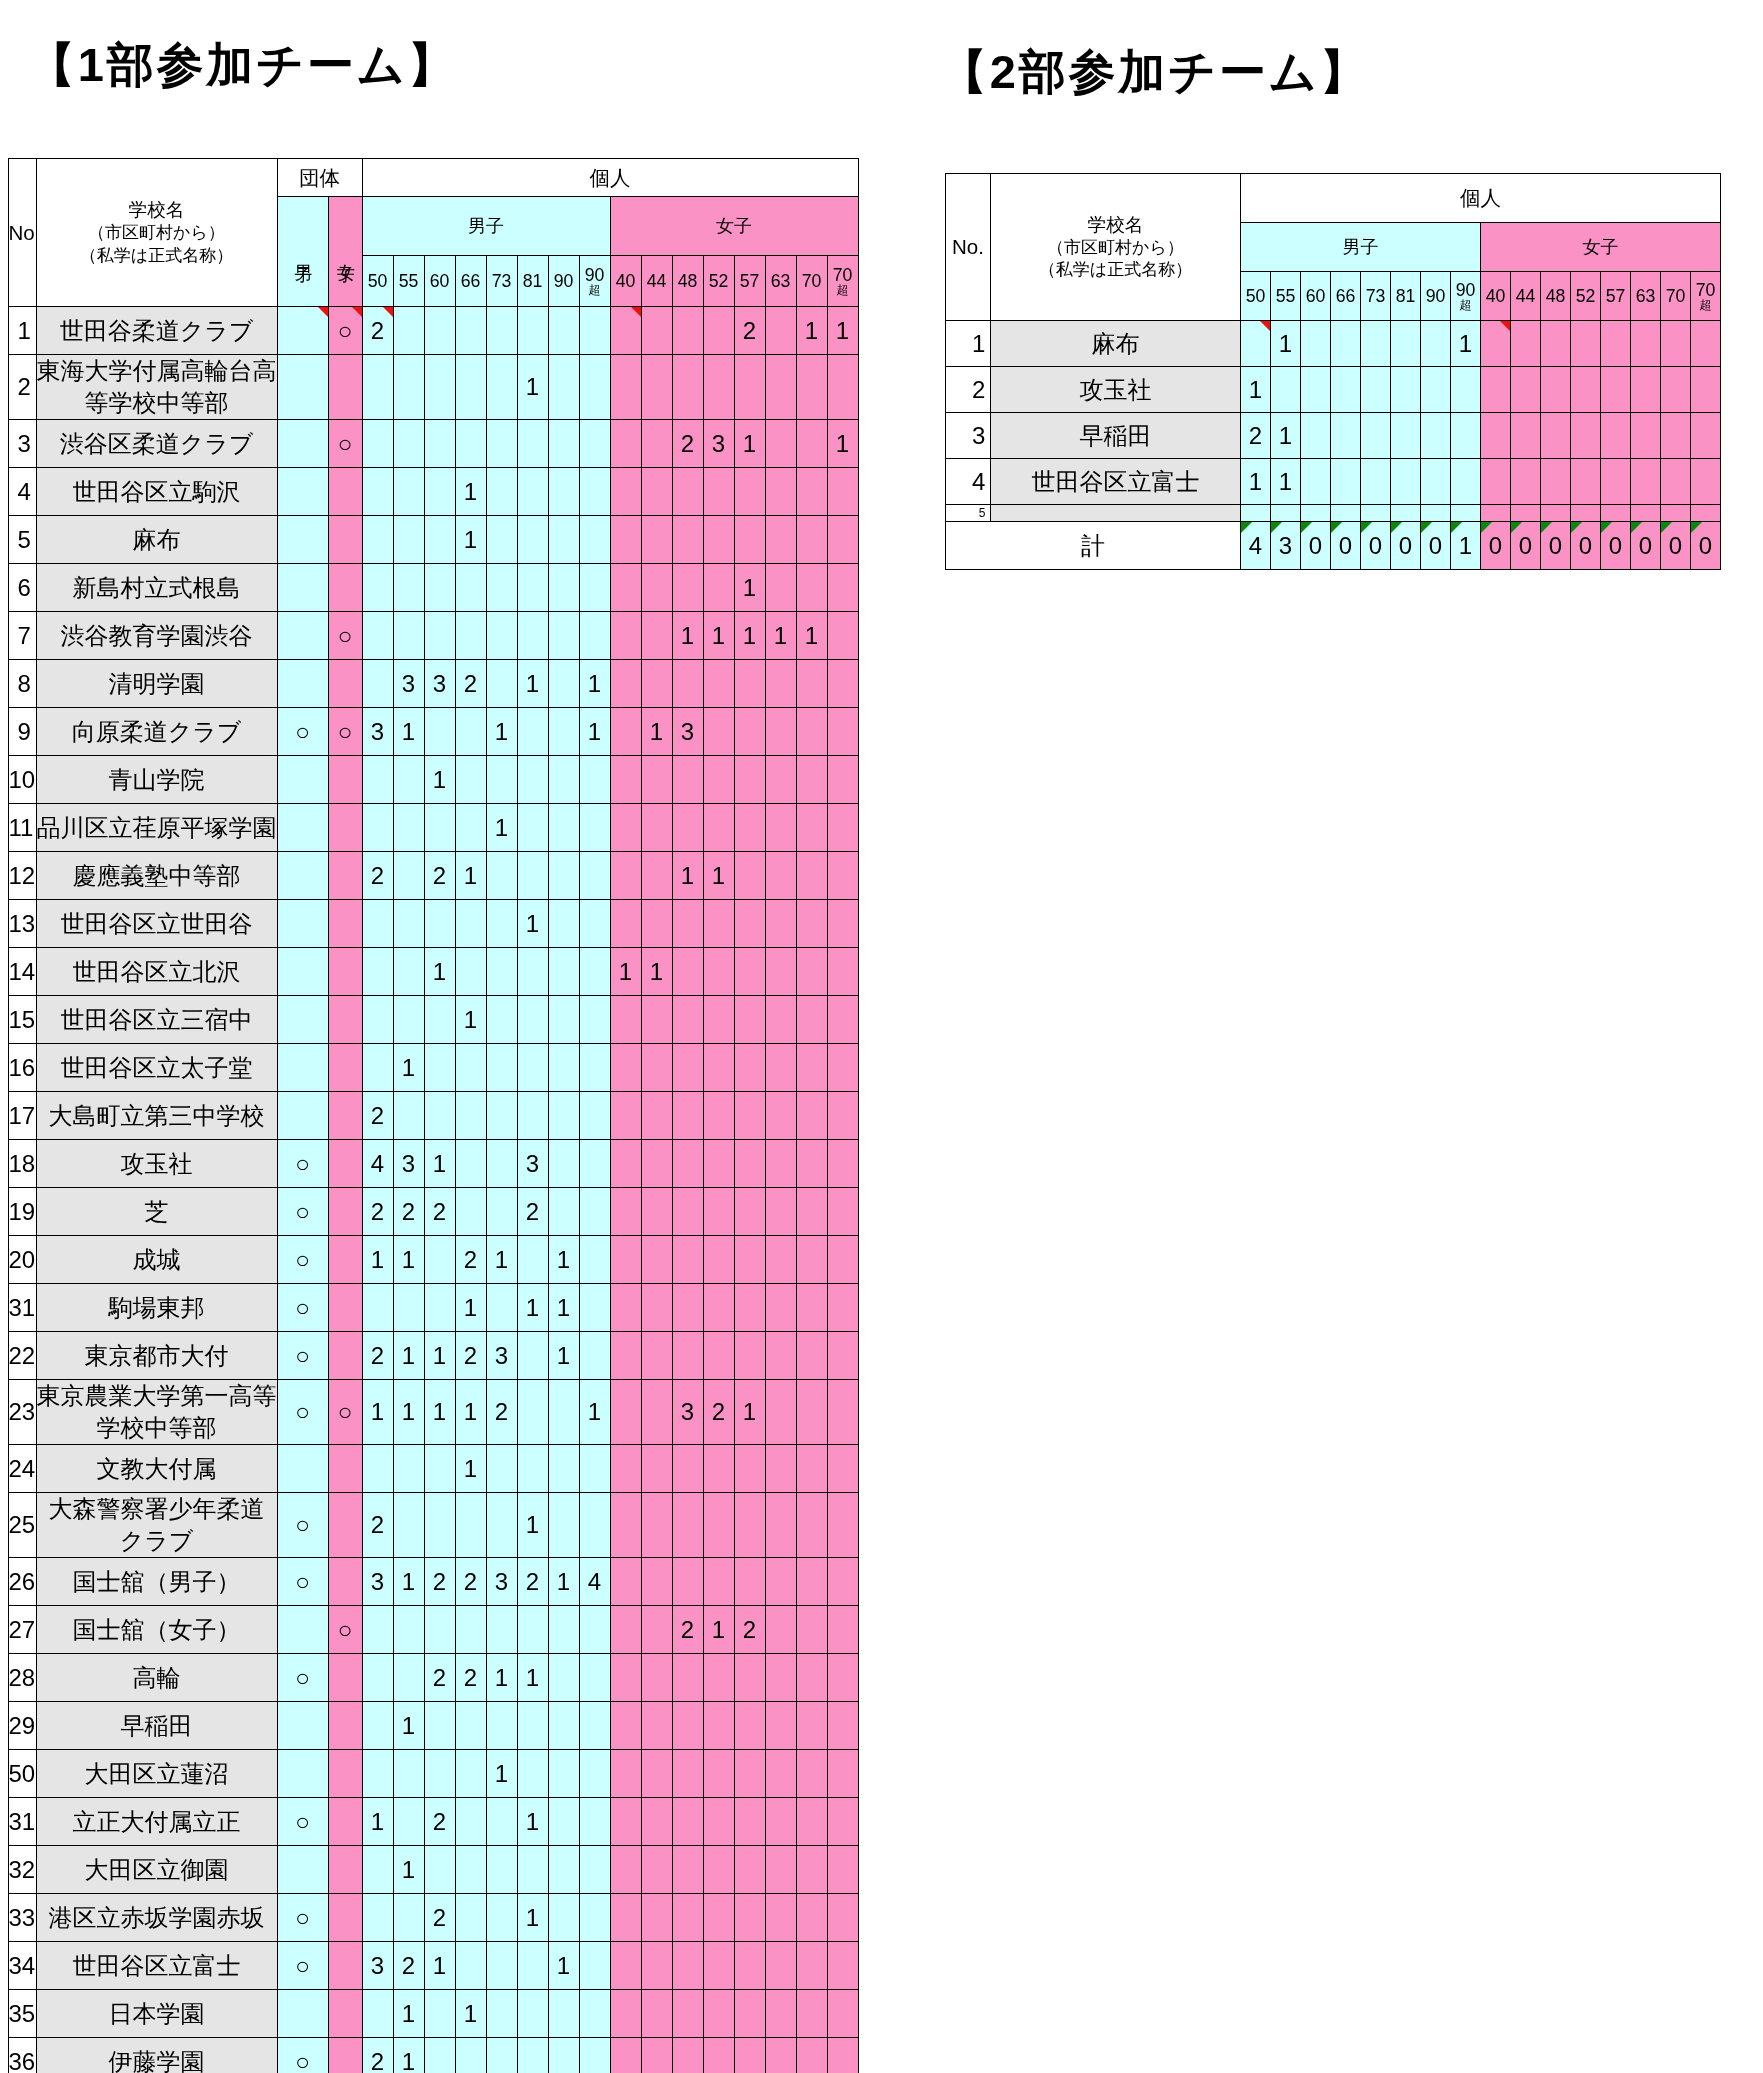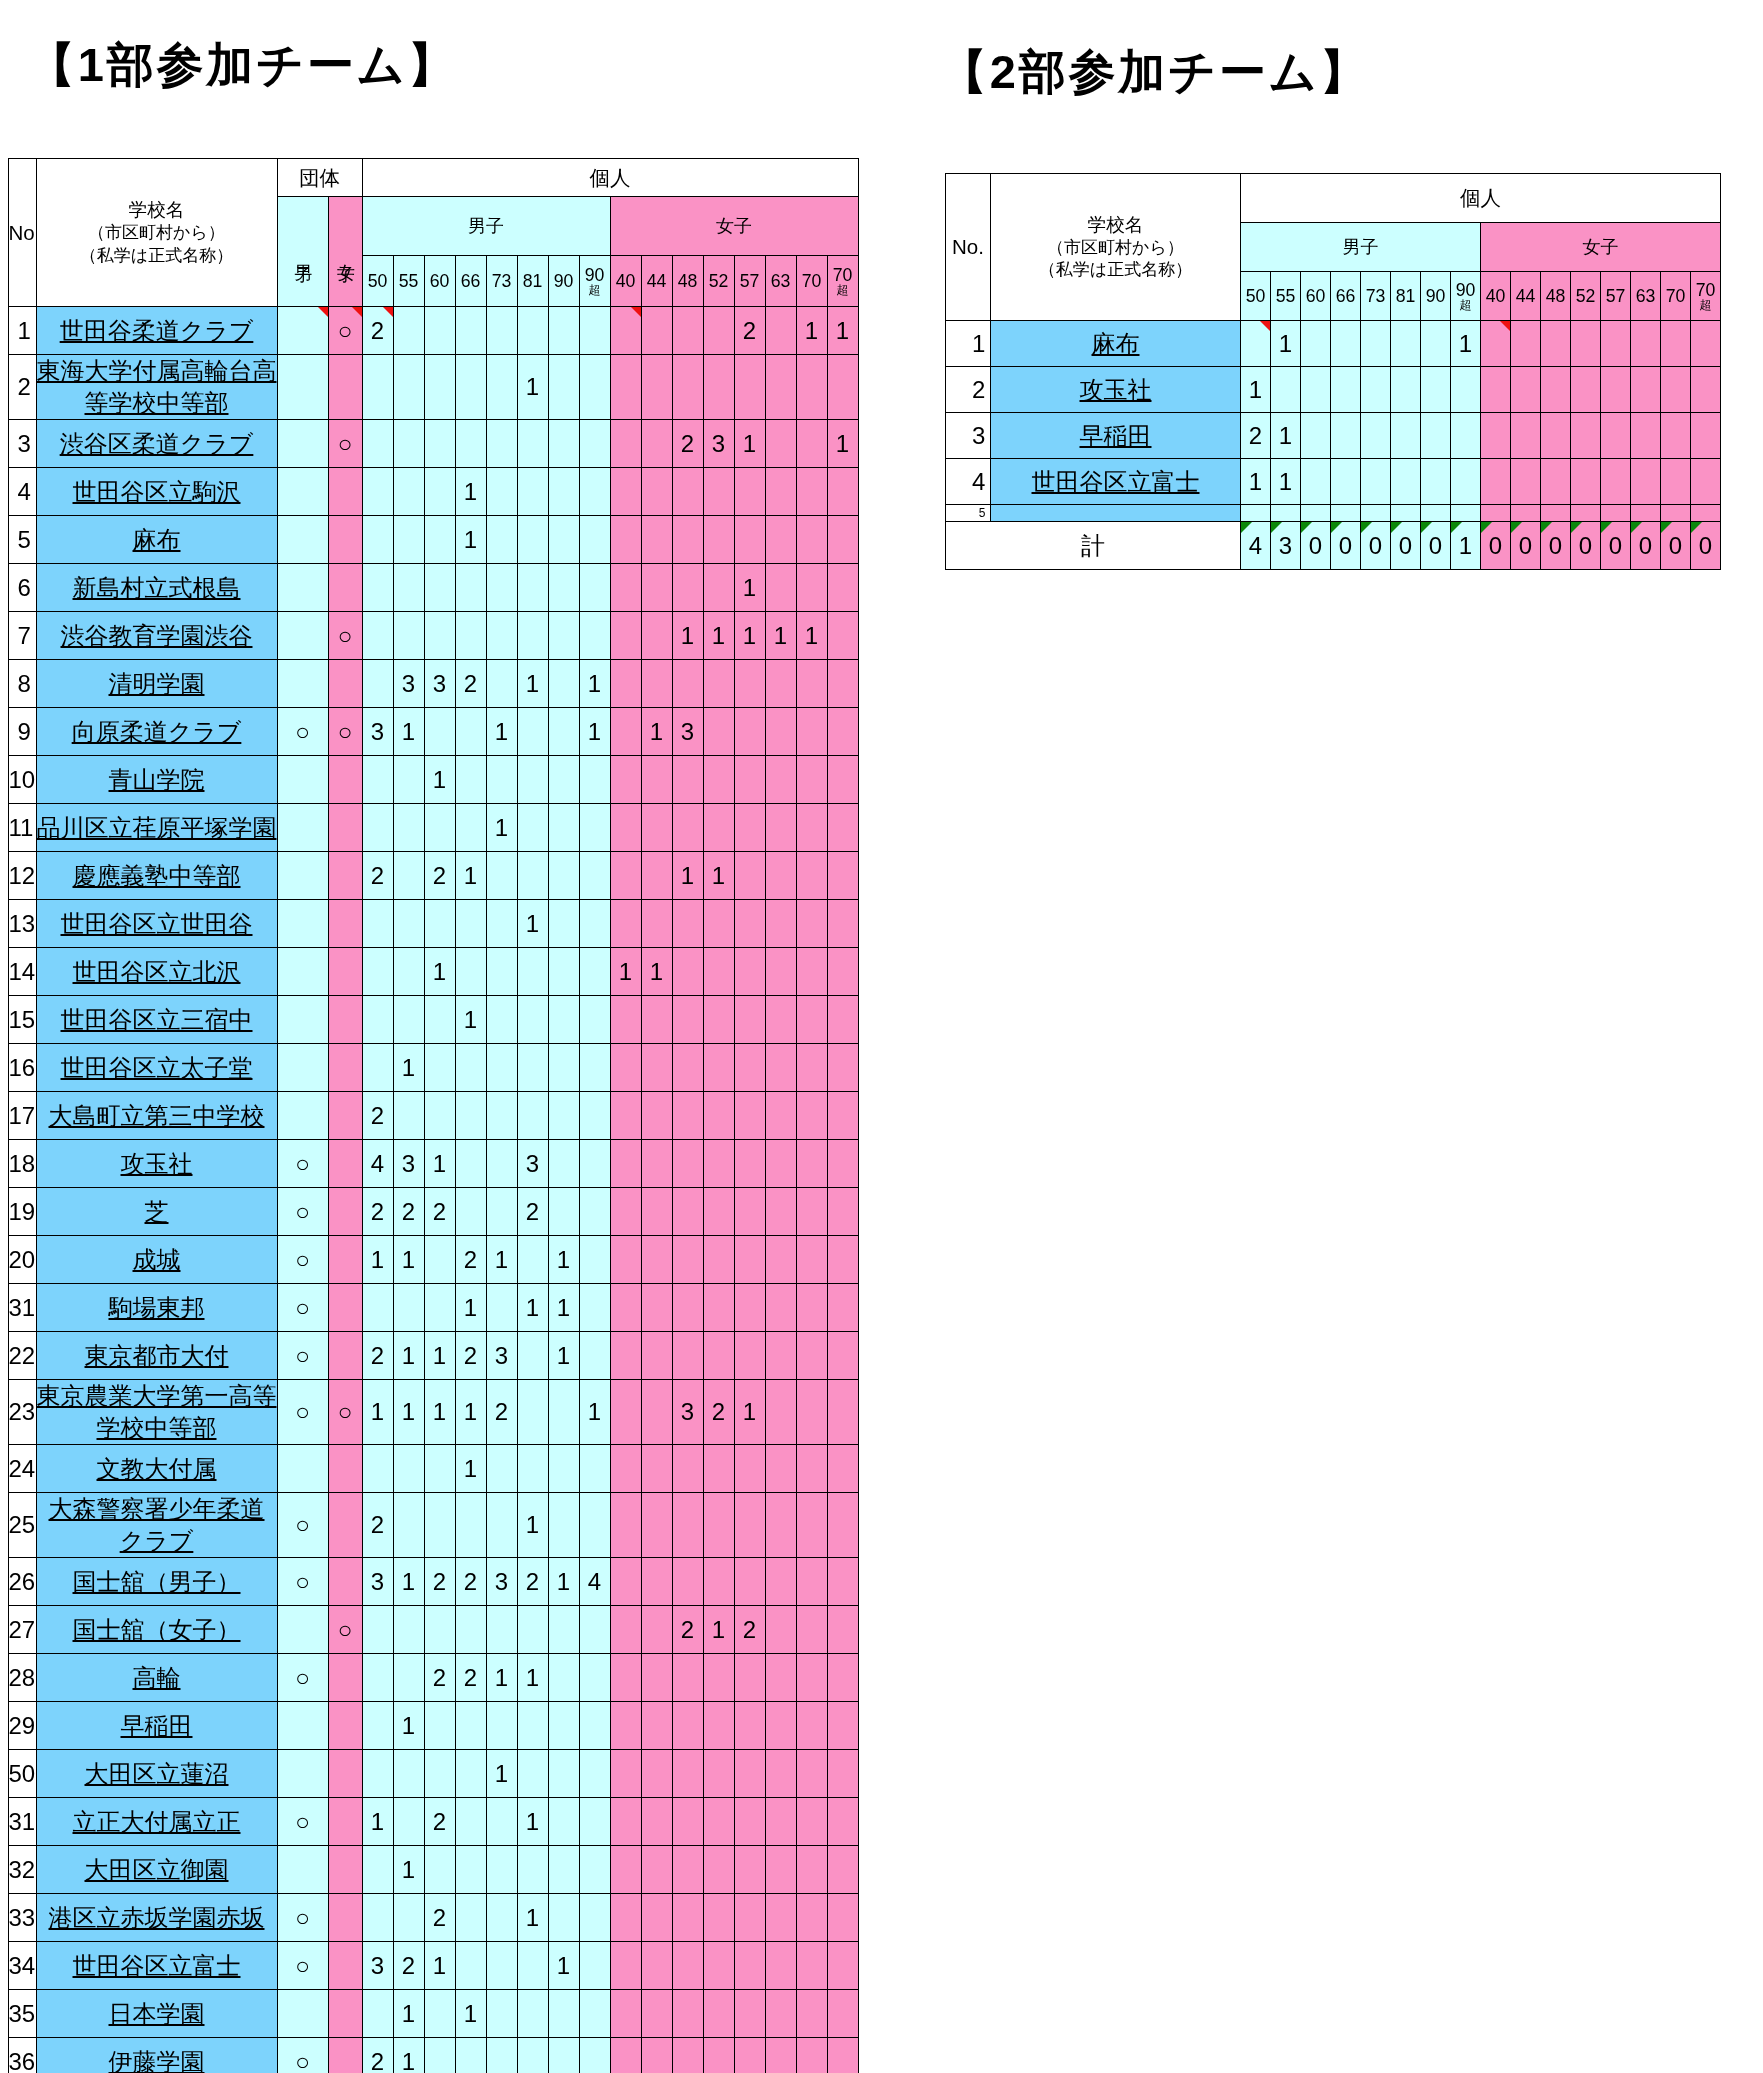--- a/index.html
+++ b/index.html
@@ -37,21 +37,21 @@
   th.vert { writing-mode:vertical-rl; text-orientation:upright; font-size:19.6px; letter-spacing:1.9px; }
   .wnum { display:block; line-height:1.05; }
   .cho  { display:block; font-size:12px; line-height:1; }
 
   
   #t1 tbody td { height:47px; font-size:24px; }
   #t2 tbody td { height:45px; font-size:24px; }
   #t2 tbody tr.thin td { height:16px; font-size:11.2px; }
   td.noc { font-size:16px; text-align:right; padding-right:4.7px; background:#fff; }
   #t2 tbody tr.thin td.noc { font-size:12px; }
-  td.school { font-size:21.4px; background:#7dd3fc;text-decoration:underline; }
+  td.school { font-size:21.4px; background:#e5e5e5; }
   td.school.s  { font-size:17.7px; }
   td.school.xs { font-size:14px; }
   td.maru { font-size:20.5px; }
 
   
   tr.trow td { border-top:2.8px solid #000; height:56px; font-size:24px; }
   #t2 tr.trow td { border-top:1.9px solid #000; height:47px; }
   tr.trow td.tlabel { font-size:22.4px; background:#fff; }
 
   

